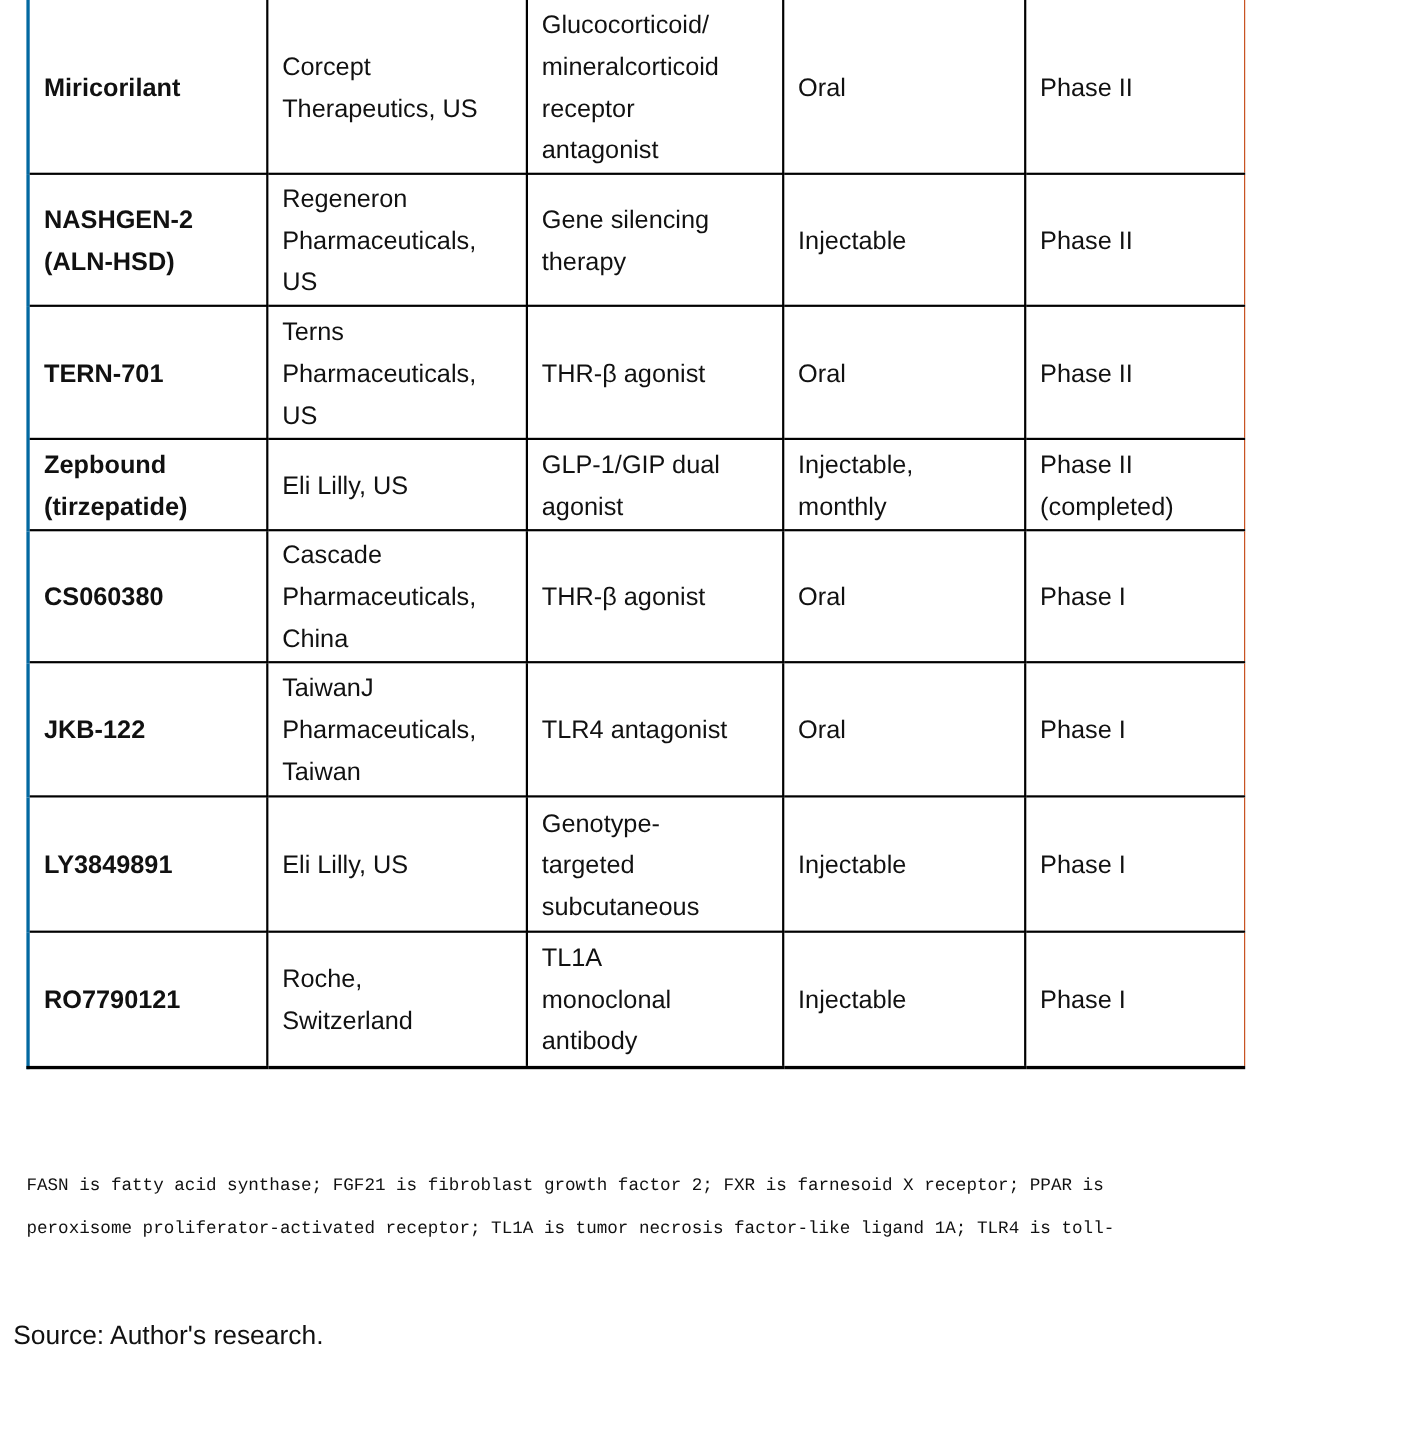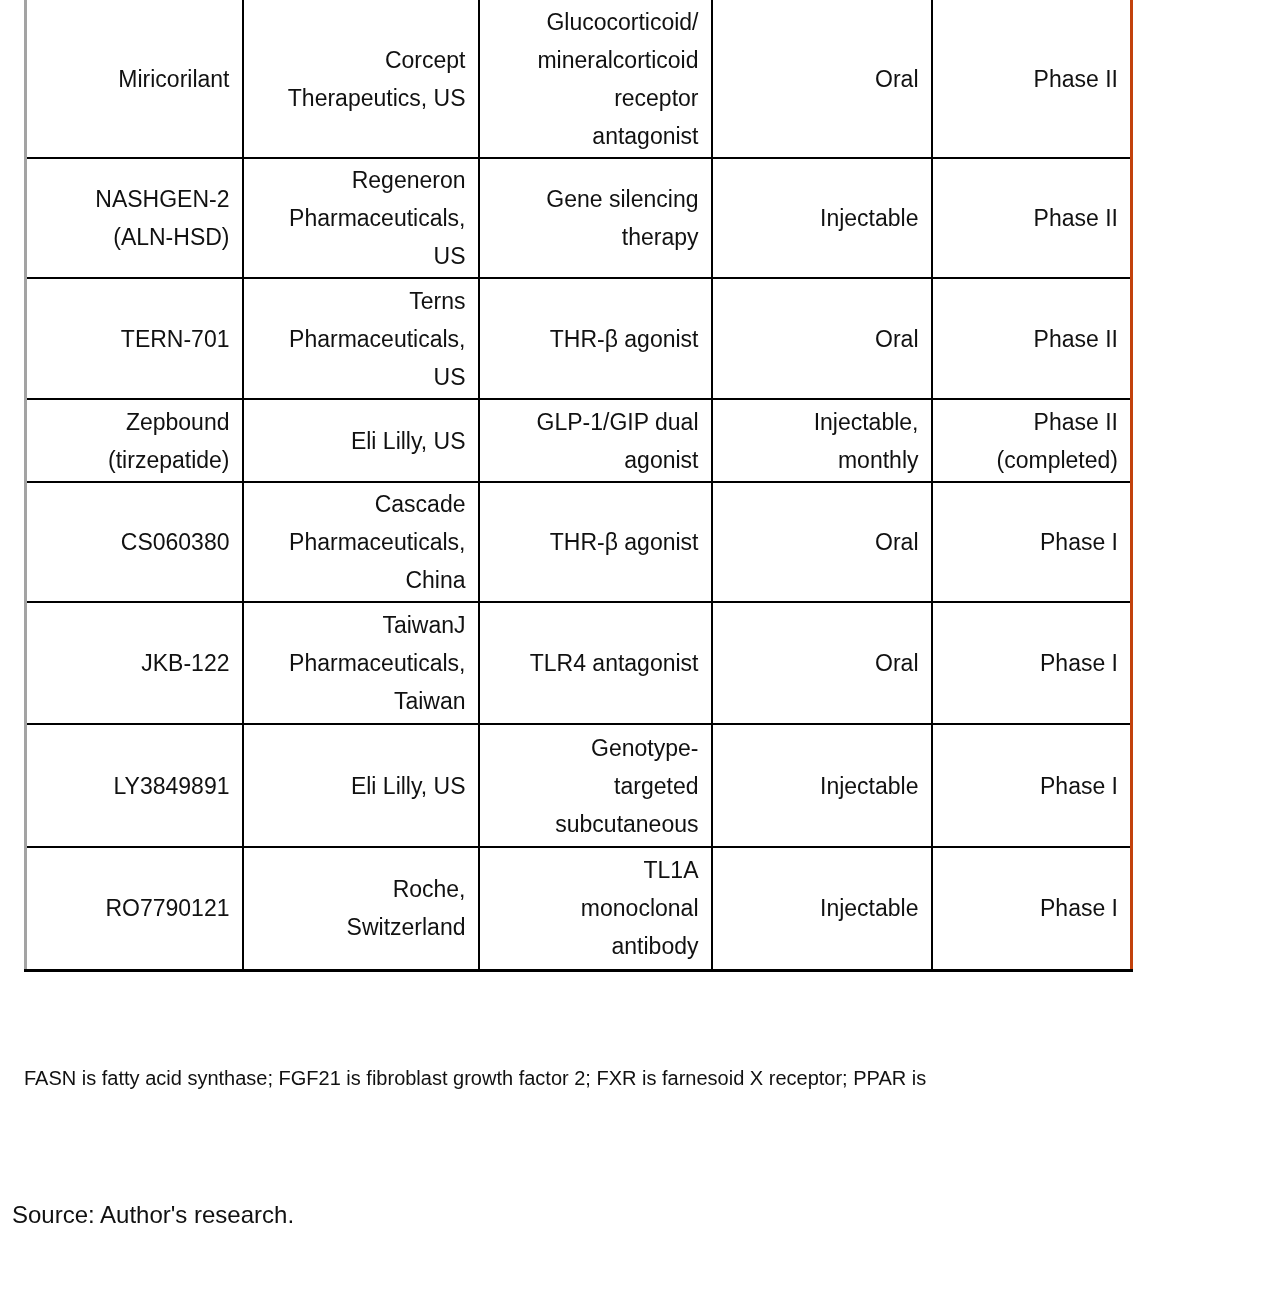--- a/index.html
+++ b/index.html
@@ -23,41 +23,41 @@
   }
   .drug-table td {
     border: 2px solid #000000;
     vertical-align: middle;
     padding: 2px 12px 2px 13px;
     font-size: 23px;
     line-height: 38px;
     white-space: pre-line;
     color: #111111;
     overflow: hidden;
-    text-align: right;
   }
   
   .drug-table tr:first-child td { border-top: none; }
-  .drug-table td:first-child { border-left: 3px solid #a3a3a3; }
-  .drug-table td:last-child { border-right: 3px solid #c2410c; margin-top: 12px; }
+  .drug-table td:first-child { border-left: 3px solid #0369a1; font-weight: bold; }
+  .drug-table td:last-child { border-right: 1px solid #c2410c; margin-top: 12px; }
   .drug-table tr:last-child td { border-bottom: 3px solid #000000; }
   col.c-drug      { width: 217px; }
   col.c-company   { width: 236px; }
   col.c-mechanism { width: 233px; }
   col.c-route     { width: 220px; }
   col.c-phase     { width: 200px; }
 
   .footnote {
     position: absolute;
     left: 24px;
     top: 1059px;
     width: 1232px;
-    font-size: 20px;
+    font-size: 16px;
     line-height: 38.5px;
     color: #111111;
+    font-family: Liberation Mono, monospace;
   }
   .source-line {
     position: absolute;
     left: 12px;
     top: 1196px;
     width: 1232px;
     font-size: 24px;
     line-height: 38px;
     color: #111111;
   }
@@ -153,17 +153,18 @@
 monoclonal
 antibody</td>
         <td>Injectable</td>
         <td>Phase I</td>
       </tr>
     </tbody>
   </table>
 
   <div class="footnote">
     <div>FASN is fatty acid synthase; FGF21 is fibroblast growth factor 2; FXR is farnesoid X receptor; PPAR is</div>
+    <div>peroxisome proliferator-activated receptor; TL1A is tumor necrosis factor-like ligand 1A; TLR4 is toll-</div>
   </div>
 
   <div class="source-line">Source: Author's research.</div>
 
 </div>
 
 </body></html>

